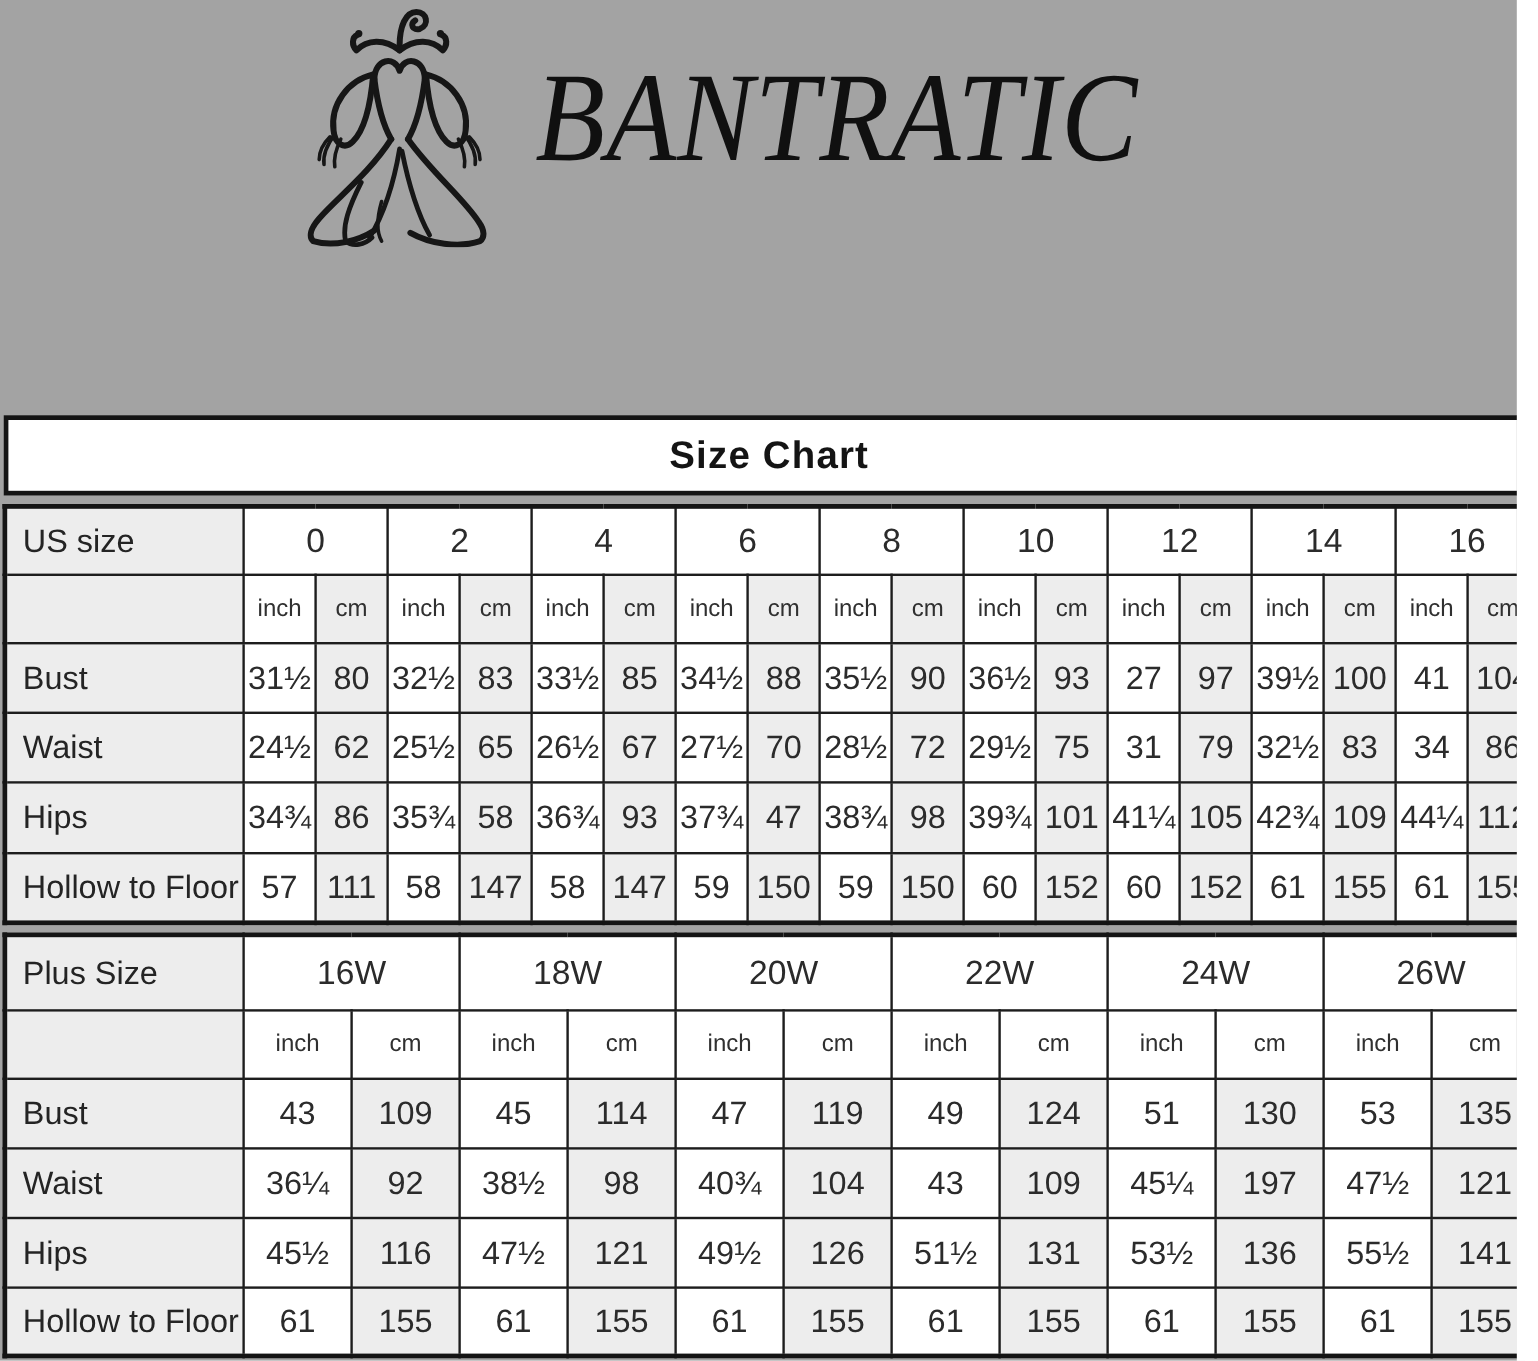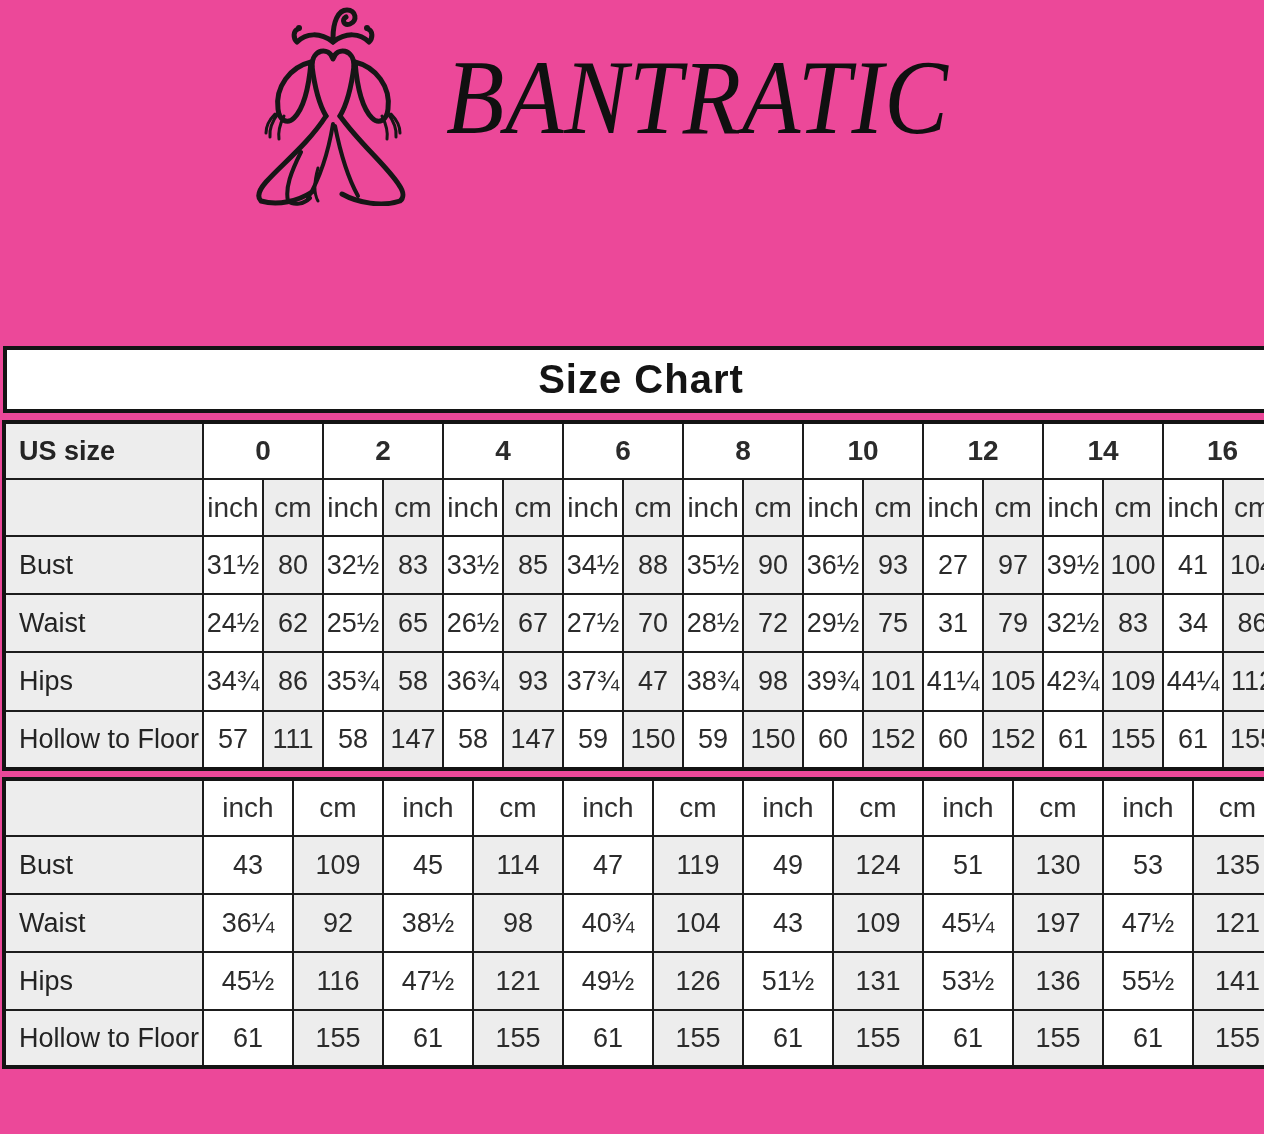--- a/index.html
+++ b/index.html
@@ -1,20 +1,20 @@
 <!DOCTYPE html>
 <html><head>
 <meta charset="utf-8">
 <style>
   html, body { margin: 0; padding: 0; background: #ffffff; }
   .page {
     position: relative;
     width: 1264px;
     height: 1134px;
-    background: #ec4899;
+    background: #a3a3a3;
     font-family: "Liberation Sans", sans-serif;
     color: #222;
     overflow: hidden;
   }
   
   .logo {
     position: absolute;
     left: 238px;
     top: 2px;
     width: 192px;
@@ -44,21 +44,21 @@
     width: 1276px;
     height: 67px;
     box-sizing: border-box;
     border: 4px solid #141414;
     background: #ffffff;
     display: flex;
     align-items: center;
     justify-content: center;
   }
   .title-box .title-text {
-    font-size: 40px;
+    font-size: 32px;
     font-weight: bold;
     color: #141414;
     letter-spacing: 1px;
   }
   
   table.size-table {
     position: absolute;
     border-collapse: collapse;
     table-layout: fixed;
     background: #ffffff;
@@ -76,21 +76,21 @@
     overflow: hidden;
   }
   table.size-table td.shade { background: #ededed; }
   table.size-table td.label-cell {
     text-align: left;
     padding-left: 13px;
     font-size: 27px;
     color: #242424;
   }
   table.size-table td.size-cell { font-size: 28px; }
-  table.size-table td.unit-cell { font-size: 28px; color: #303030; }
+  table.size-table td.unit-cell { font-size: 20px; color: #303030; }
   table.size-table td.value-cell { font-size: 27px; }
 </style>
 </head>
 <body>
 
 <div class="page">
 
   <svg class="logo" viewBox="0 0 192 204" fill="none" stroke="#161616" stroke-linecap="round" stroke-linejoin="round">
 
     <path d="M95 36 C95 20 100 8 109 8 C118 8 120 19 112 22 C106 24 103 18 108 15" stroke-width="5"></path>
@@ -144,21 +144,21 @@
         <col style="width: 60px;">
         <col style="width: 60px;">
         <col style="width: 60px;">
         <col style="width: 60px;">
         <col style="width: 60px;">
         <col style="width: 60px;">
         <col style="width: 60px;">
         <col style="width: 60px;">
       </colgroup>
       <tbody>
-        <tr style="height: 57px; font-weight: bold;">
+        <tr style="height: 57px;">
           <td class="label-cell shade">US size</td>
           <td colspan="2" class="size-cell">0</td>
           <td colspan="2" class="size-cell">2</td>
           <td colspan="2" class="size-cell">4</td>
           <td colspan="2" class="size-cell">6</td>
           <td colspan="2" class="size-cell">8</td>
           <td colspan="2" class="size-cell">10</td>
           <td colspan="2" class="size-cell">12</td>
           <td colspan="2" class="size-cell">14</td>
           <td colspan="2" class="size-cell">16</td>
@@ -281,20 +281,29 @@
         <col style="width: 90px;">
         <col style="width: 90px;">
         <col style="width: 90px;">
         <col style="width: 90px;">
         <col style="width: 90px;">
         <col style="width: 90px;">
         <col style="width: 90px;">
         <col style="width: 90px;">
       </colgroup>
       <tbody>
+        <tr style="height: 63px;">
+          <td class="label-cell shade">Plus Size</td>
+          <td colspan="2" class="size-cell">16W</td>
+          <td colspan="2" class="size-cell">18W</td>
+          <td colspan="2" class="size-cell">20W</td>
+          <td colspan="2" class="size-cell">22W</td>
+          <td colspan="2" class="size-cell">24W</td>
+          <td colspan="2" class="size-cell">26W</td>
+        </tr>
         <tr style="height: 57px;">
           <td class="shade"></td>
           <td class="unit-cell">inch</td>
           <td class="unit-cell">cm</td>
           <td class="unit-cell">inch</td>
           <td class="unit-cell">cm</td>
           <td class="unit-cell">inch</td>
           <td class="unit-cell">cm</td>
           <td class="unit-cell">inch</td>
           <td class="unit-cell">cm</td>

